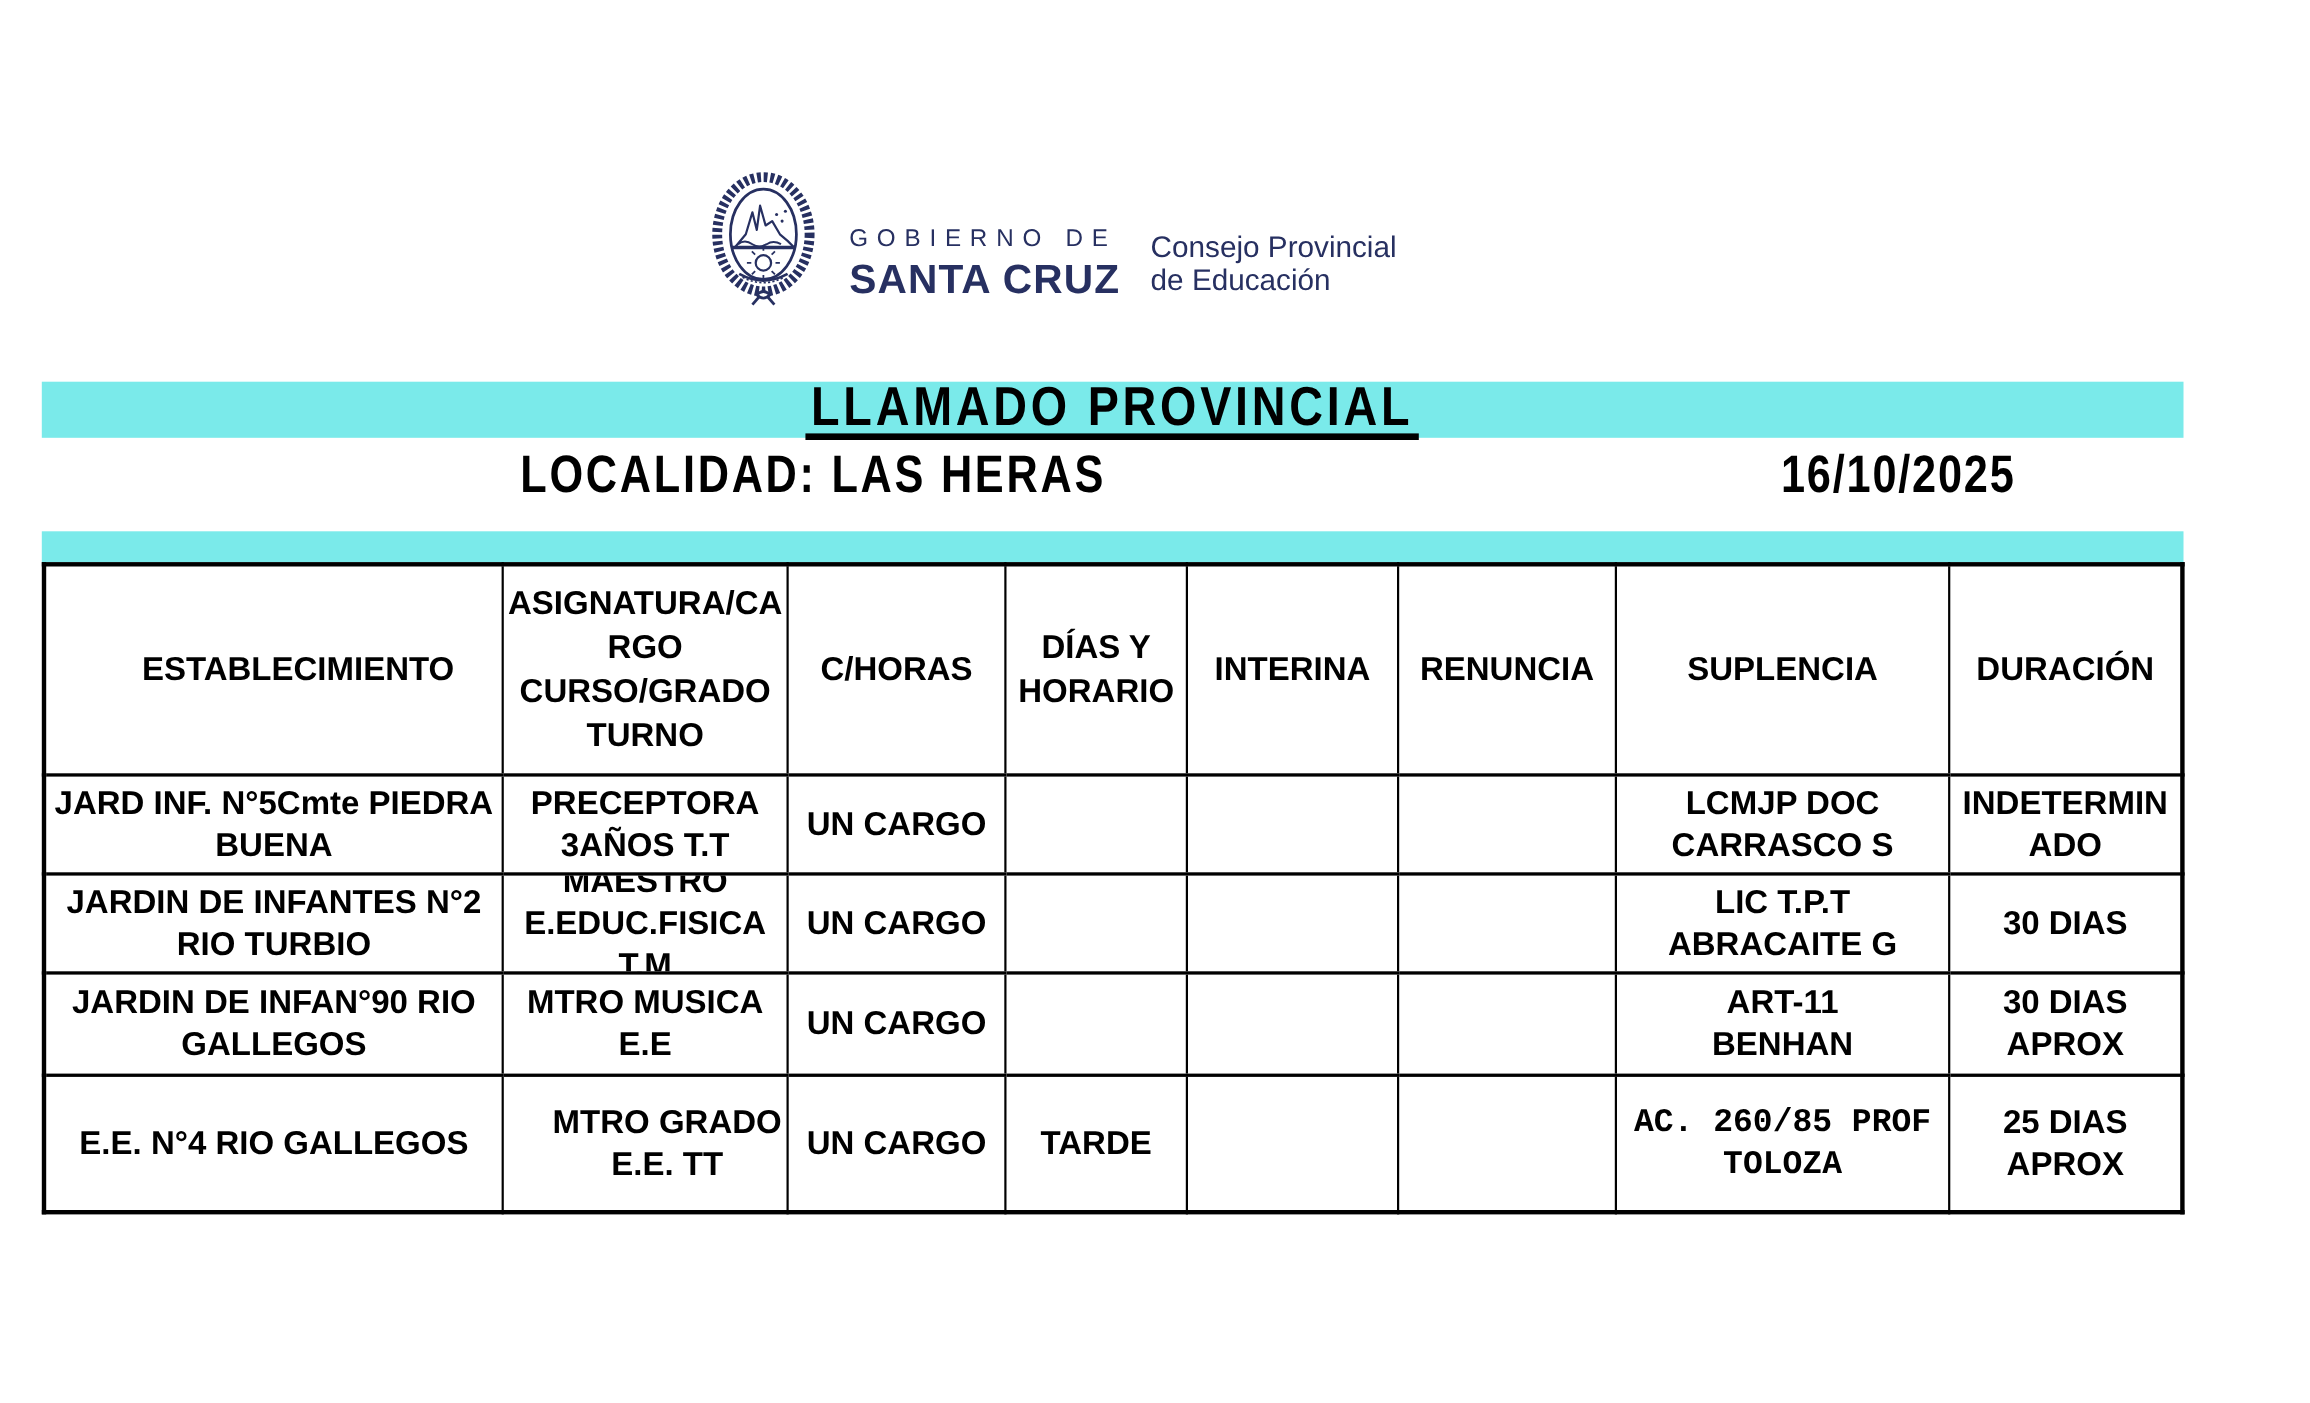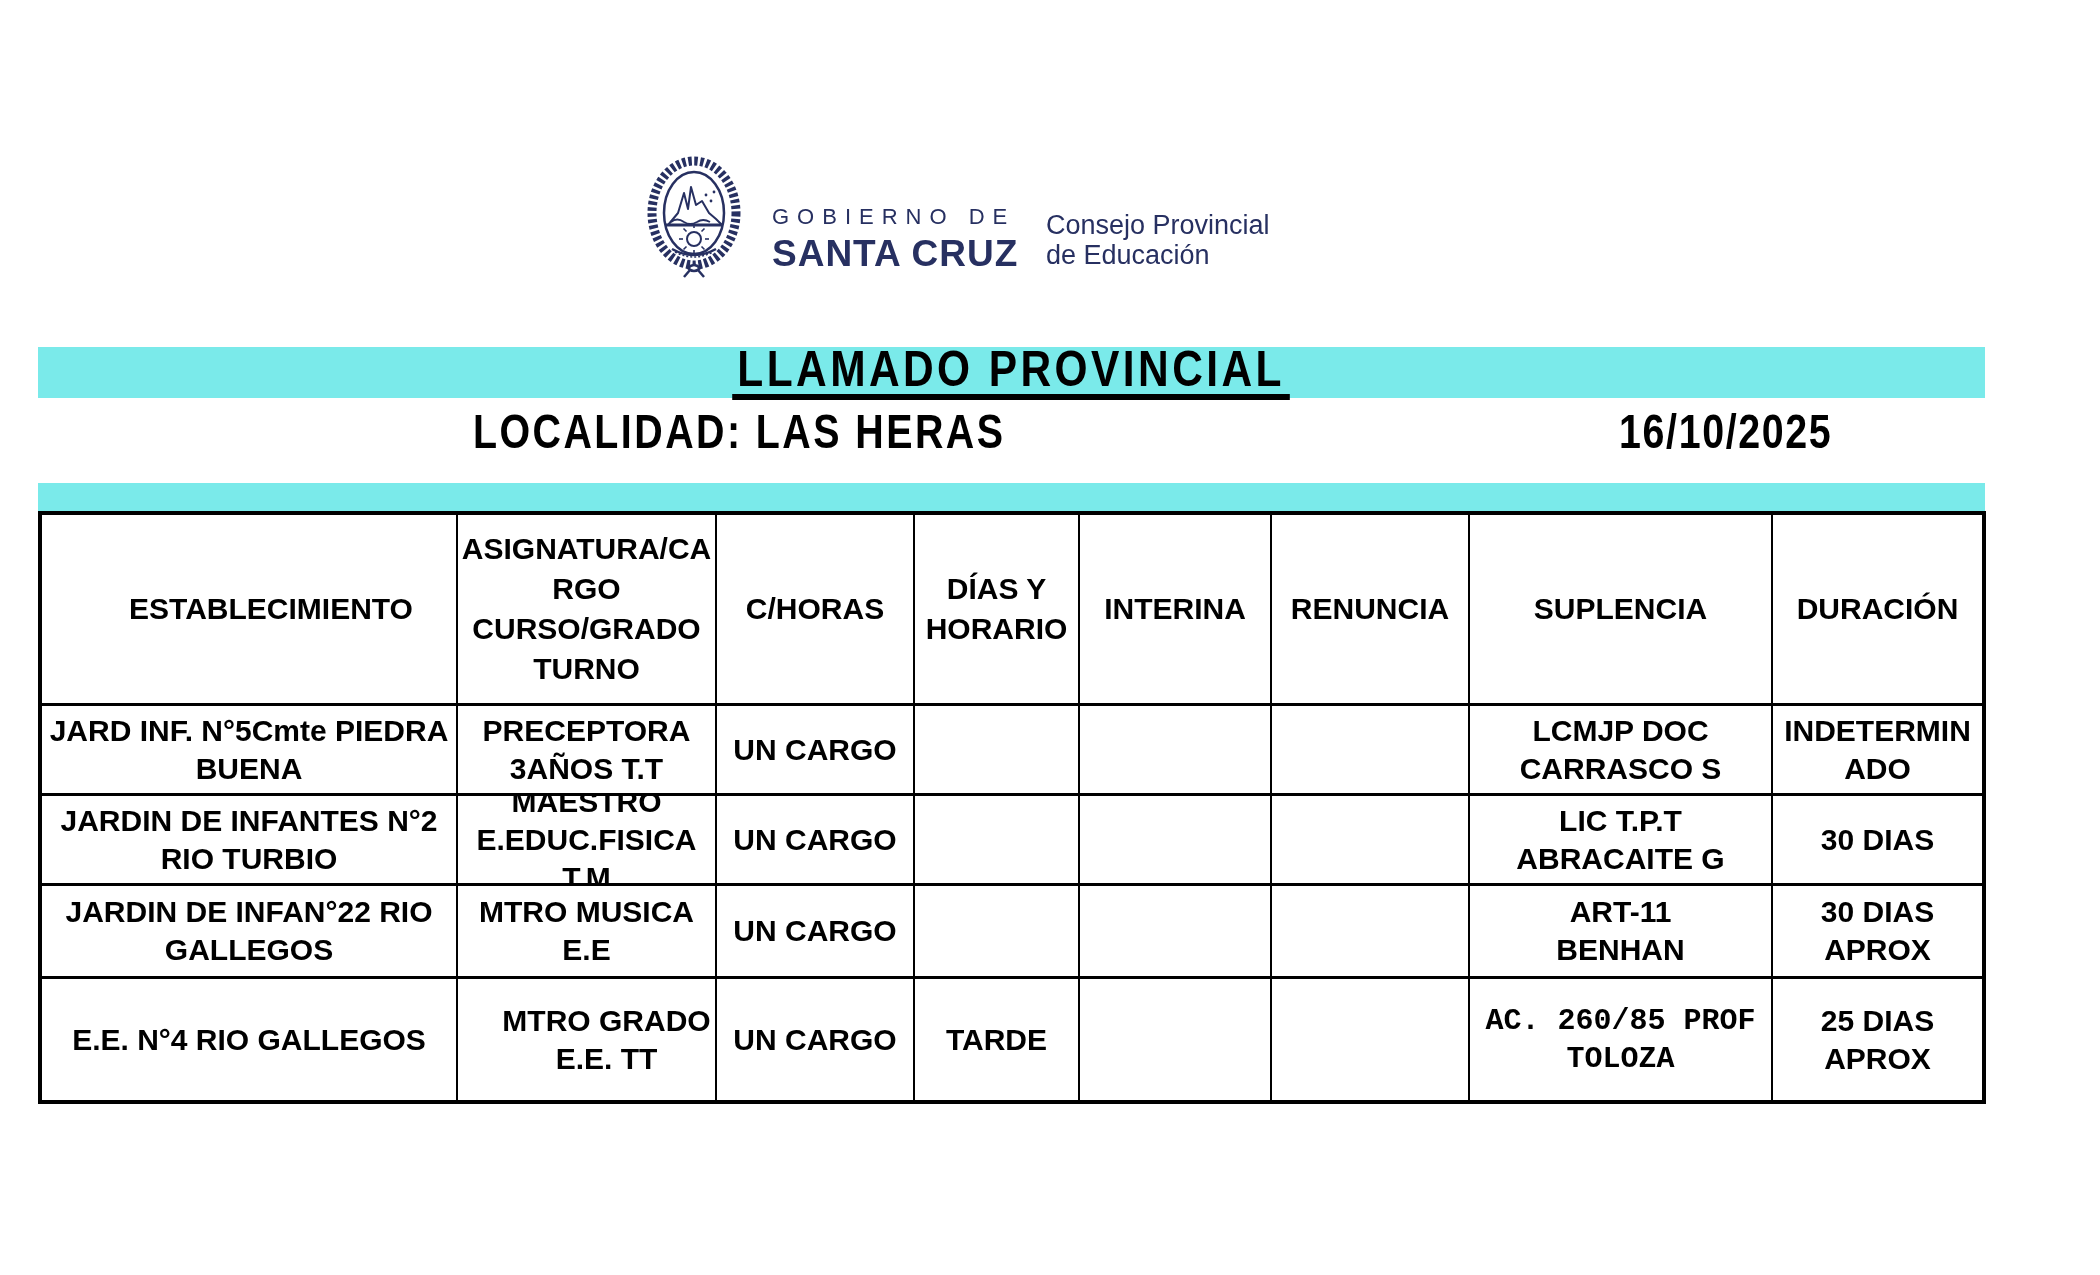--- a/index.html
+++ b/index.html
@@ -250,21 +250,21 @@
           </td>
           <td>
             <div class="cell" style="height: 87px;">
               <span class="txt">30 DIAS</span>
             </div>
           </td>
         </tr>
         <tr>
           <td>
             <div class="cell" style="height: 90px;">
-              <span class="txt">JARDIN DE INFAN°22 RIO
+              <span class="txt">JARDIN DE INFAN°90 RIO
 GALLEGOS</span>
             </div>
           </td>
           <td>
             <div class="cell" style="height: 90px;">
               <span class="txt">MTRO MUSICA
 E.E</span>
             </div>
           </td>
           <td>

